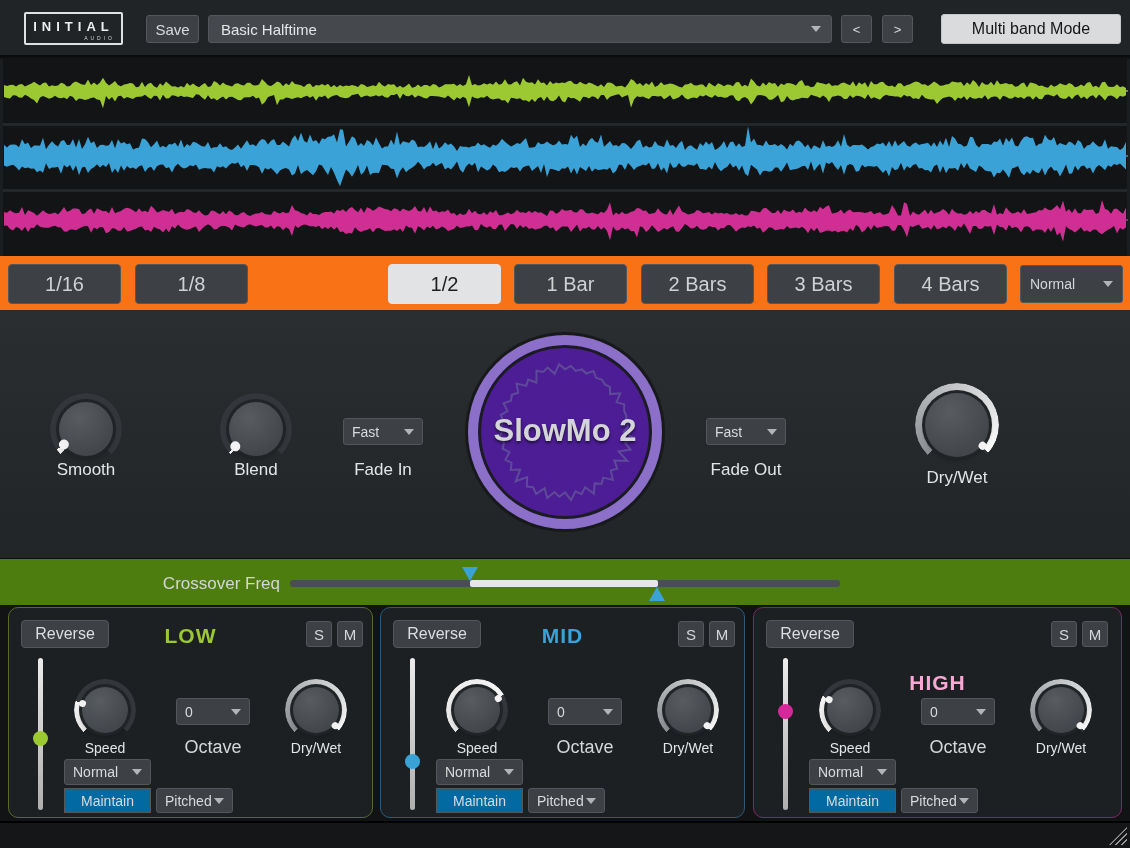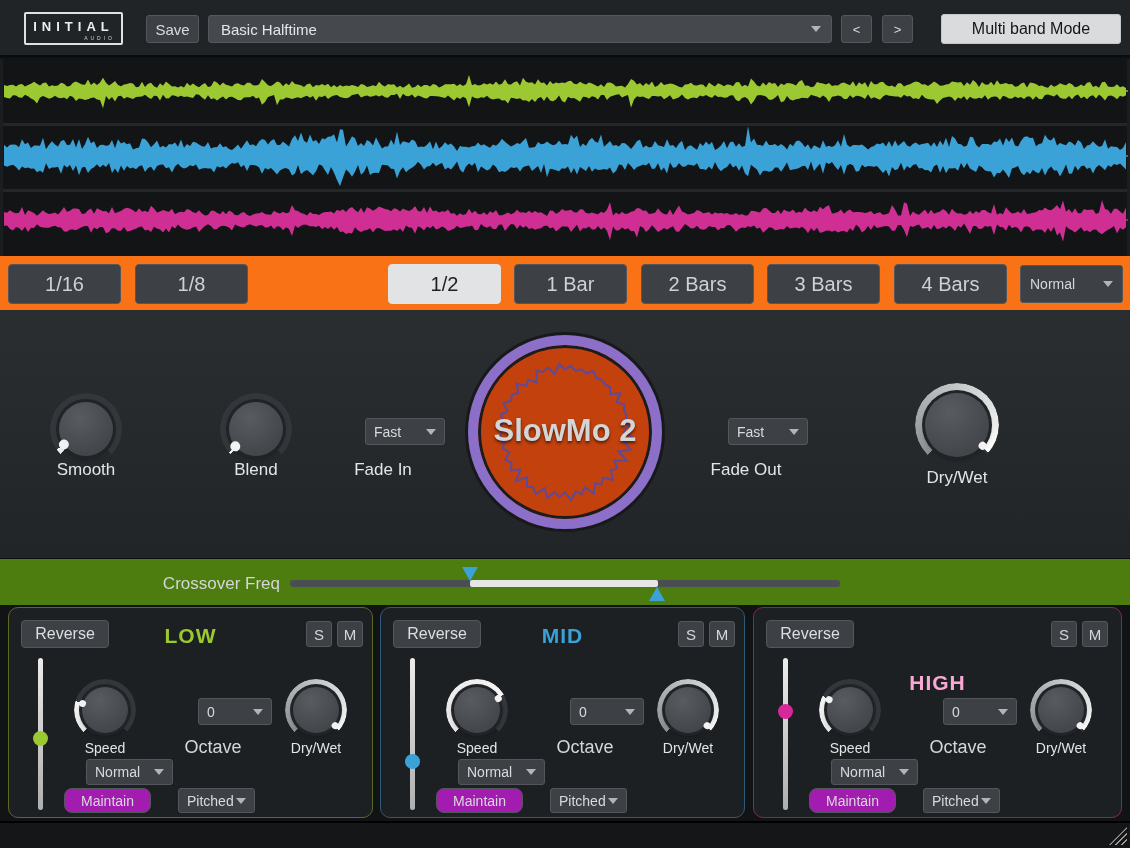--- a/index.html
+++ b/index.html
@@ -41,24 +41,24 @@
     background:conic-gradient(from 225deg,var(--ac1,#e6e6e6) 0deg,var(--ac2,#f4f4f4) var(--arc,0deg),#33373b var(--arc,0deg),#33373b 270deg,transparent 270deg 360deg);
     -webkit-mask:radial-gradient(closest-side,transparent calc(100% - var(--rw,8px)),#000 calc(100% - var(--rw,8px) + 1px));
     mask:radial-gradient(closest-side,transparent calc(100% - var(--rw,8px)),#000 calc(100% - var(--rw,8px) + 1px));}
   .knob .face{position:absolute;inset:var(--fi,8px);border-radius:50%;
     background:radial-gradient(circle at 38% 30%,#585c61,#43474c 72%);
     box-shadow:0 0 0 3px #212427,0 2px 5px rgba(0,0,0,.45);}
   .knob .dot{position:absolute;left:calc(50% - var(--ds,4px));top:calc(50% - var(--ds,4px));width:calc(var(--ds,4px)*2);height:calc(var(--ds,4px)*2);border-radius:50%;background:var(--dc,#f2f2f2);
     transform:rotate(var(--dang,225deg)) translateY(calc(var(--size)/-2 + var(--doff,8px)));}
 
   
-  .dd{position:absolute;background:#3d4146;border:1px solid #53575c;border-radius:3px;display:flex;align-items:center;justify-content:space-between;padding:0 8px;color:#d8dadb;font-size:14px;cursor:pointer;margin-left:22px;}
-
-  
-  #slowmo{position:absolute;left:468px;top:335px;width:194px;height:194px;border-radius:50%;background:#c2410c;border:10px solid #8b6fc9;box-shadow:0 0 0 3px #17191a, inset 0 0 0 3px #1a1c1f;}
+  .dd{position:absolute;background:#3d4146;border:1px solid #53575c;border-radius:3px;display:flex;align-items:center;justify-content:space-between;padding:0 8px;color:#d8dadb;font-size:14px;cursor:pointer;}
+
+  
+  #slowmo{position:absolute;left:468px;top:335px;width:194px;height:194px;border-radius:50%;background:#4c1d95;border:10px solid #8b6fc9;box-shadow:0 0 0 3px #17191a, inset 0 0 0 3px #1a1c1f;}
   #slowmo svg{position:absolute;left:50%;top:50%;transform:translate(-50%,-50%);}
   #slowmo .title{position:absolute;left:0;right:0;top:50%;transform:translateY(-54%);text-align:center;font-size:31px;font-weight:bold;color:#d3d5d6;text-shadow:0 2px 3px rgba(0,0,0,.6);}
 
   
   #xover{position:absolute;left:0;top:558px;width:1130px;height:47px;background:#4d7c0f;border-top:1px solid #0c0d0e;}
   #xover-label{position:absolute;left:100px;top:15px;width:180px;text-align:right;color:#d4d6d7;font-size:17px;}
   #xover-track{position:absolute;left:290px;top:21px;width:550px;height:7px;background:#4a4e52;border-radius:3px;cursor:pointer;}
   #xover-active{position:absolute;left:180px;top:0;width:188px;height:7px;background:#e6e6e6;border-radius:2px;}
   .xhandle{position:absolute;width:0;height:0;border-left:8px solid transparent;border-right:8px solid transparent;cursor:pointer;}
   #xh-left{left:462px;top:8px;border-top:14px solid #3aa2d6;}
@@ -88,21 +88,21 @@
   .band-low .speed-knob{--arc:62deg;--dang:287deg;}
   .band-mid .speed-knob{--arc:195deg;--dang:420deg;}
   .band-high .speed-knob{--arc:72deg;--dang:297deg;}
   .band .dw-knob{left:276px;top:71px;--ac1:#8a8e92;--ac2:#fafafa;--arc:266deg;--dang:489deg;}
   .bandknob{--size:62px;--rw:8px;--fi:8px;--ds:3.5px;--doff:7px;}
   .band .speed-lbl{left:46px;top:132px;width:100px;font-size:14px;}
   .band .octave-dd{left:167px;top:90px;width:74px;height:27px;}
   .band .octave-lbl{left:154px;top:129px;width:100px;font-size:18px;color:#d4d6d7;}
   .band .dw-lbl{left:257px;top:132px;width:100px;font-size:14px;}
   .band .mode-dd{left:55px;top:151px;width:87px;height:26px;}
-  .band .maintain{position:absolute;left:55px;top:180px;width:87px;height:25px;background:#a21caf;border:1px solid #53575c;border-radius:8px;color:#d8dadb;font-size:14px;display:flex;align-items:center;justify-content:center;cursor:pointer;}
+  .band .maintain{position:absolute;left:55px;top:180px;width:87px;height:25px;background:#0369a1;border:1px solid #53575c;border-radius:0;color:#d8dadb;font-size:14px;display:flex;align-items:center;justify-content:center;cursor:pointer;}
   .band .pitch-dd{left:147px;top:180px;width:77px;height:25px;}
 
   
   #bottombar{position:absolute;left:0;top:821px;width:1130px;height:27px;background:#141618;border-top:2px solid #010101;}
   #grip{position:absolute;right:3px;bottom:3px;width:18px;height:18px;background:repeating-linear-gradient(135deg,transparent 0 3px,#9a9a9a 3px 4.5px);clip-path:polygon(100% 0,100% 100%,0 100%);}
 </style>
 </head>
 <body>
 
 <div id="app">

